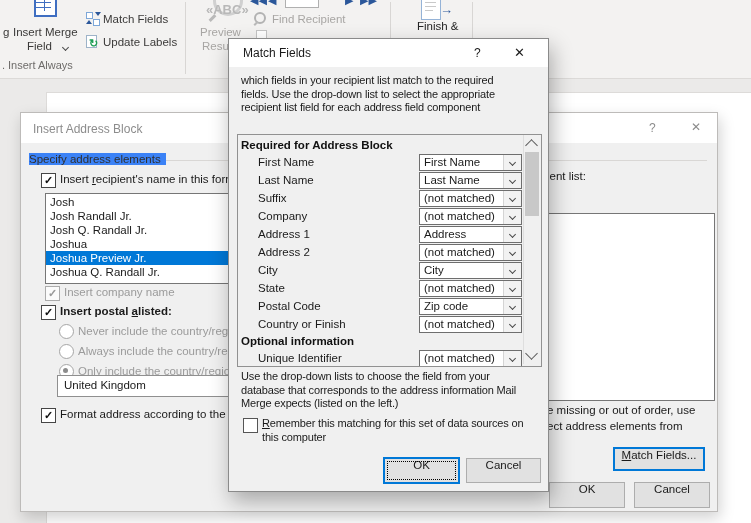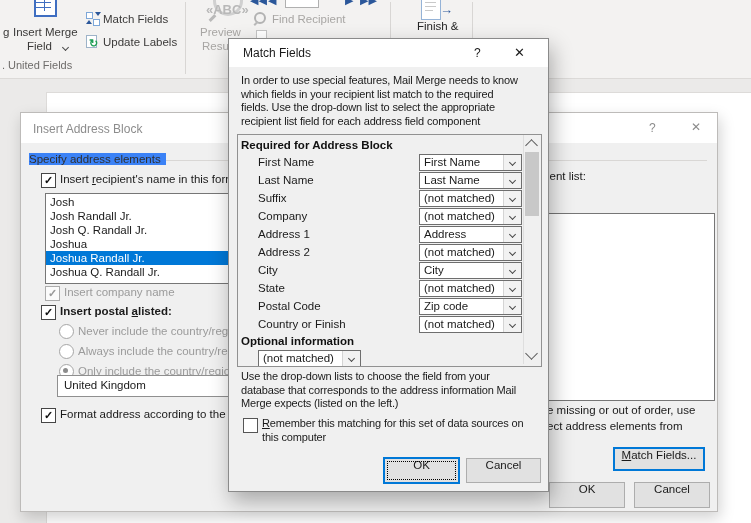--- a/index.html
+++ b/index.html
@@ -127,21 +127,21 @@
 
   <div class="abs" style="left:84px;top:34px;width:100px;height:18px;">
     <div class="abs ul-icon" style="left:2px;top:1px;">
       <i class="abs page" style="left:0;top:0;width:9px;height:11px;"></i>
       <span class="abs green-arrow" style="left:3px;top:3px;">↻</span>
     </div>
     <span class="abs rtext nw" style="left:19px;top:2px;">Update Labels</span>
   </div>
 
   <span class="abs grouplabel nw" style="left:2px;top:59px;">.</span>
-  <span class="abs grouplabel nw" style="left:8px;top:59px;">United Fields</span>
+  <span class="abs grouplabel nw" style="left:8px;top:59px;">Insert Always</span>
 
   <div class="abs vsep" style="left:185px;"></div>
 
   <div class="abs" style="left:197px;top:0;width:56px;height:56px;">
     <div class="abs ring" style="left:16px;top:-14px;width:24px;height:24px;"></div>
     <div class="abs mag-handle" style="left:14px;top:14px;width:3px;height:8px;"></div>
     <span class="abs abc nw" style="left:9px;top:2px;">«ABC»</span>
     <span class="abs rtext rdis nw" style="left:3px;top:26px;">Preview</span>
     <span class="abs rtext rdis nw" style="left:5px;top:40px;">Resu</span>
   </div>
@@ -188,21 +188,21 @@
   <span class="abs grouplbl nw" style="left:8px;top:40px;">Specify address elements</span>
 
   <div class="abs cb" style="left:20px;top:60px;">✓</div>
   <span class="abs t11 nw" style="left:39px;top:60px;"><span>Insert </span><u>r</u><span>ecipient's name in this form</span></span>
 
   <div class="abs listbox" style="left:24px;top:80px;width:218px;height:88px;padding-top:1px;">
     <div class="lrow">Josh</div>
     <div class="lrow">Josh Randall Jr.</div>
     <div class="lrow">Josh Q. Randall Jr.</div>
     <div class="lrow">Joshua</div>
-    <div class="lrow sel">Joshua Randall Jr.</div>
+    <div class="lrow sel">Joshua Preview Jr.</div>
     <div class="lrow">Joshua Q. Randall Jr.</div>
   </div>
 
   <div class="abs cb dis" style="left:24px;top:173px;">✓</div>
   <span class="abs t11g nw" style="left:43px;top:173px;text-align:right;">Insert company name</span>
 
   <div class="abs cb" style="left:20px;top:192px;">✓</div>
   <span class="abs t11 nw" style="left:39px;top:192px;font-weight:bold;"><span>Insert postal </span><u>a</u><span>listed:</span></span>
 
   <div class="abs radio" style="left:38px;top:211px;"></div>
@@ -238,21 +238,20 @@
 </div>
 
 <div class="abs dialog mfd">
   <div class="abs titlebar" style="width:319px;height:28px;">
     <span class="abs titletext nw" style="left:14px;top:7px;color:#1a1a1a;">Match Fields</span>
     <span class="abs caption-btn" style="left:245px;top:7px;">?</span>
     <span class="abs caption-btn" style="left:285px;top:6px;font-size:13px;">✕</span>
   </div>
 
   <div class="abs" style="left:12px;top:35px;width:300px;">
-    <div class="small nw">In order to use special features, Mail Merge needs to know</div>
     <div class="small nw">which fields in your recipient list match to the required</div>
     <div class="small nw">fields.  Use the drop-down list to select the appropriate</div>
     <div class="small nw">recipient list field for each address field component</div>
   </div>
 
   <div class="abs pane">
     <div class="mhead" style="margin-top:2px;">Required for Address Block</div>
 
     <div class="mrow">
       <span class="mlabel">First Name</span>
@@ -341,20 +340,21 @@
           <span class="ctext">(not matched)</span>
           <span class="cbtn">
             <i class="chev sm"></i>
           </span>
         </div>
     </div>
 
     <div class="mhead">Optional information</div>
 
     <div class="mrow">
+      <span class="mlabel">Unique Identifier</span>
       <div class="combo">
           <span class="ctext">(not matched)</span>
           <span class="cbtn">
             <i class="chev sm"></i>
           </span>
         </div>
     </div>
 
     <div class="abs sbar">
       <i class="abs sarrow" style="top:6px;transform:rotate(-135deg);"></i>

